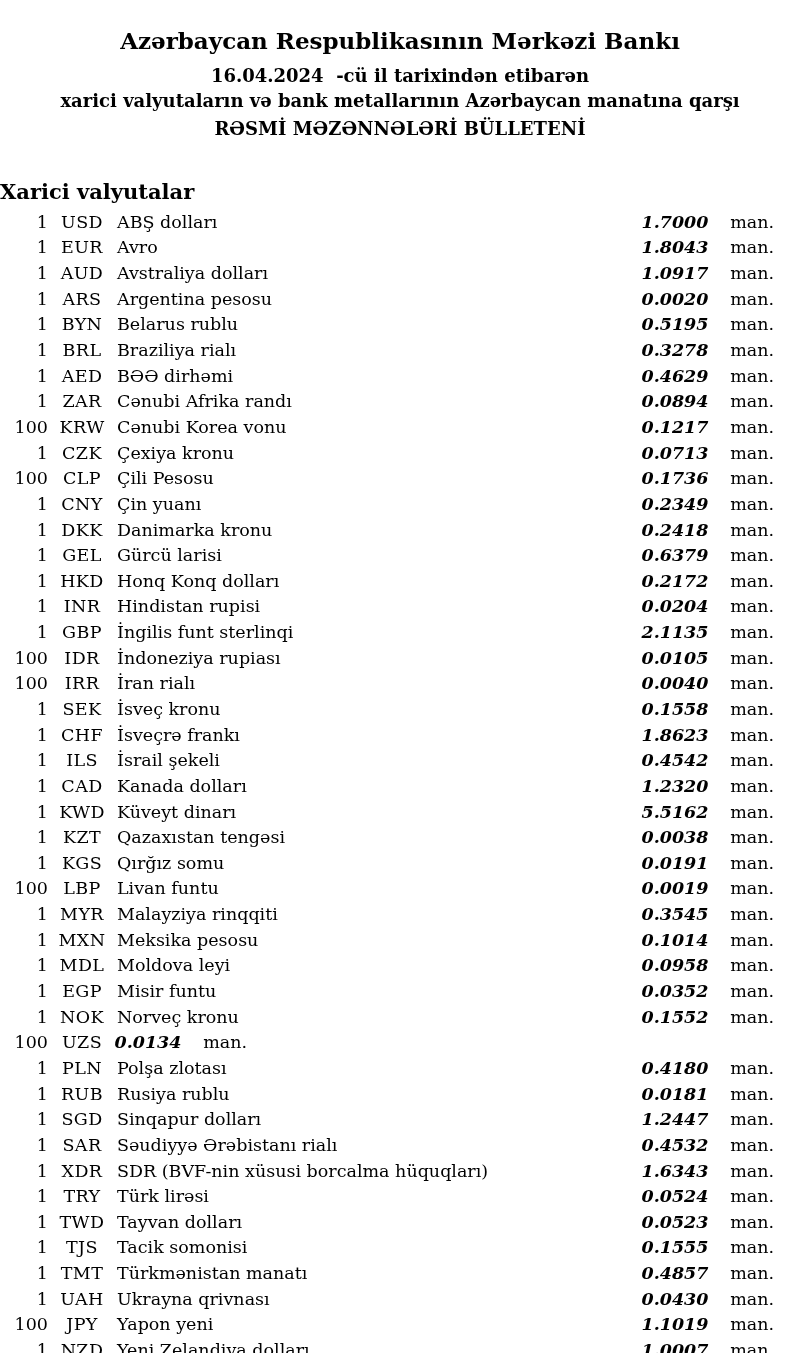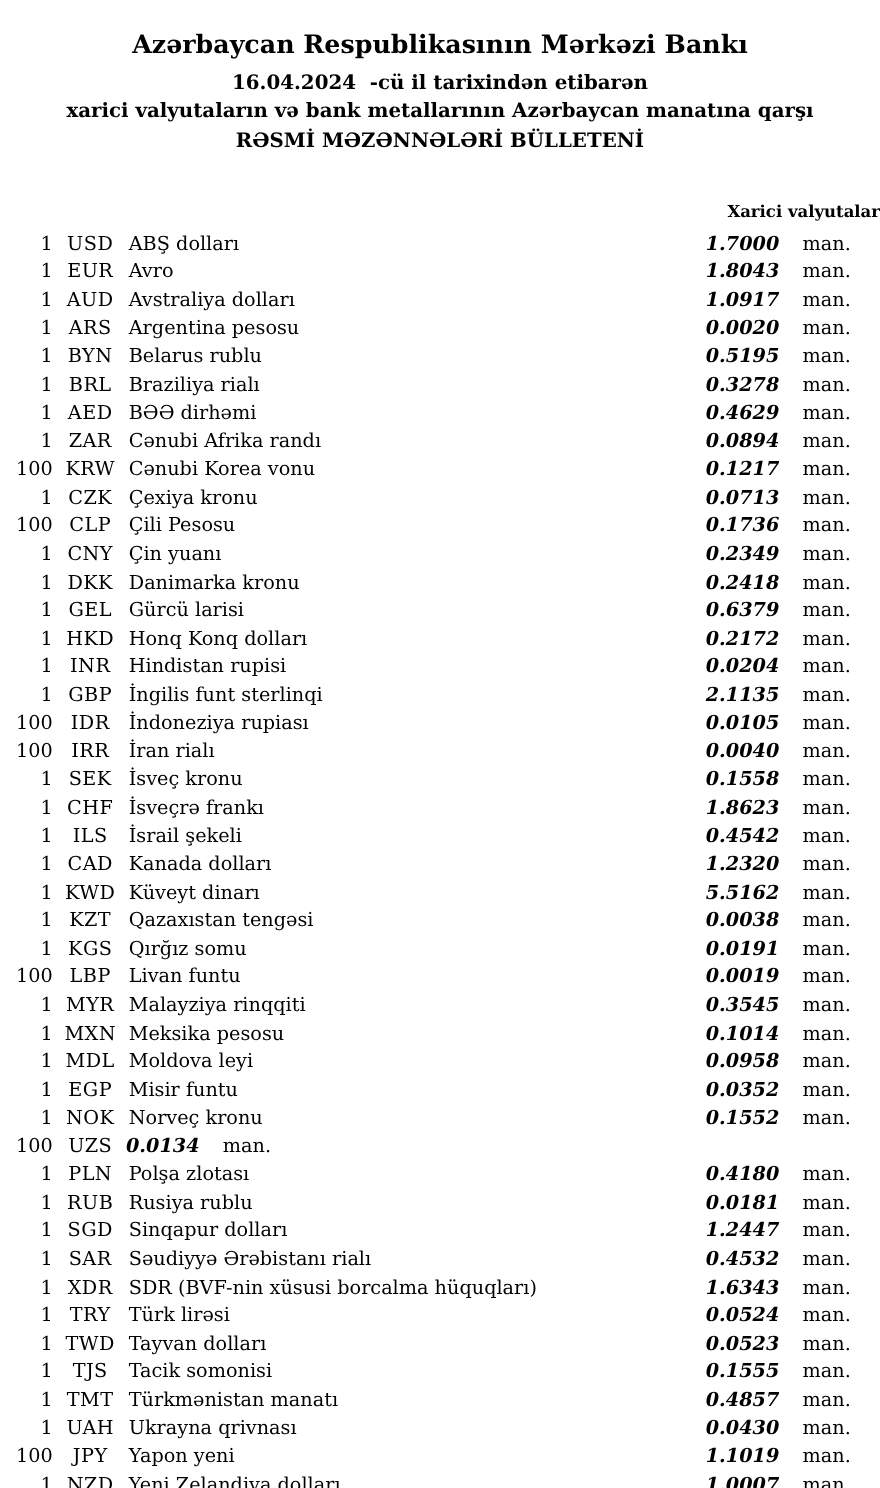--- a/index.html
+++ b/index.html
@@ -24,40 +24,40 @@
     font-weight: bold;
     font-size: 18px;
     line-height: 21px;
     white-space: pre-wrap;
   }
   .hdr-date { margin-top: 10px; }
   .hdr-subtitle { margin-top: 4px; }
   .hdr-bulletin { margin-top: 7px; }
 
   .section-title {
-    text-align: right;
+    text-align: left;
     font-weight: bold;
-    font-size: 15px;
+    font-size: 21px;
     line-height: 22px;
     margin-top: 42px;
   }
 
   .rates { margin-top: 6px; }
   .row {
     display: flex;
     align-items: center;
     height: 25.65px;
     font-size: 17.5px;
     padding-right: 26px;
   }
   .qty  { flex: none; width: 48px; text-align: right; }
   .code { flex: none; width: 52px; margin-left: 8px; text-align: center; letter-spacing: 0.4px; }
   .name { flex: 1; margin-left: 9px; white-space: nowrap; }
   .rate { flex: none; width: 80px; text-align: center; font-weight: bold; font-style: italic; }
-  .unit { flex: none; width: 45px; margin-left: 14px; text-align: center; }
+  .unit { flex: none; width: 45px; margin-left: 14px; text-align: right; }
 </style>
 </head>
 <body>
 
 <div class="page">
   <header>
     <div class="hdr-title">Azərbaycan Respublikasının Mərkəzi Bankı</div>
     <div class="hdr-line hdr-date">16.04.2024  -cü il tarixindən etibarən</div>
     <div class="hdr-line hdr-subtitle">xarici valyutaların və bank metallarının Azərbaycan manatına qarşı</div>
     <div class="hdr-line hdr-bulletin">RƏSMİ MƏZƏNNƏLƏRİ BÜLLETENİ</div>

